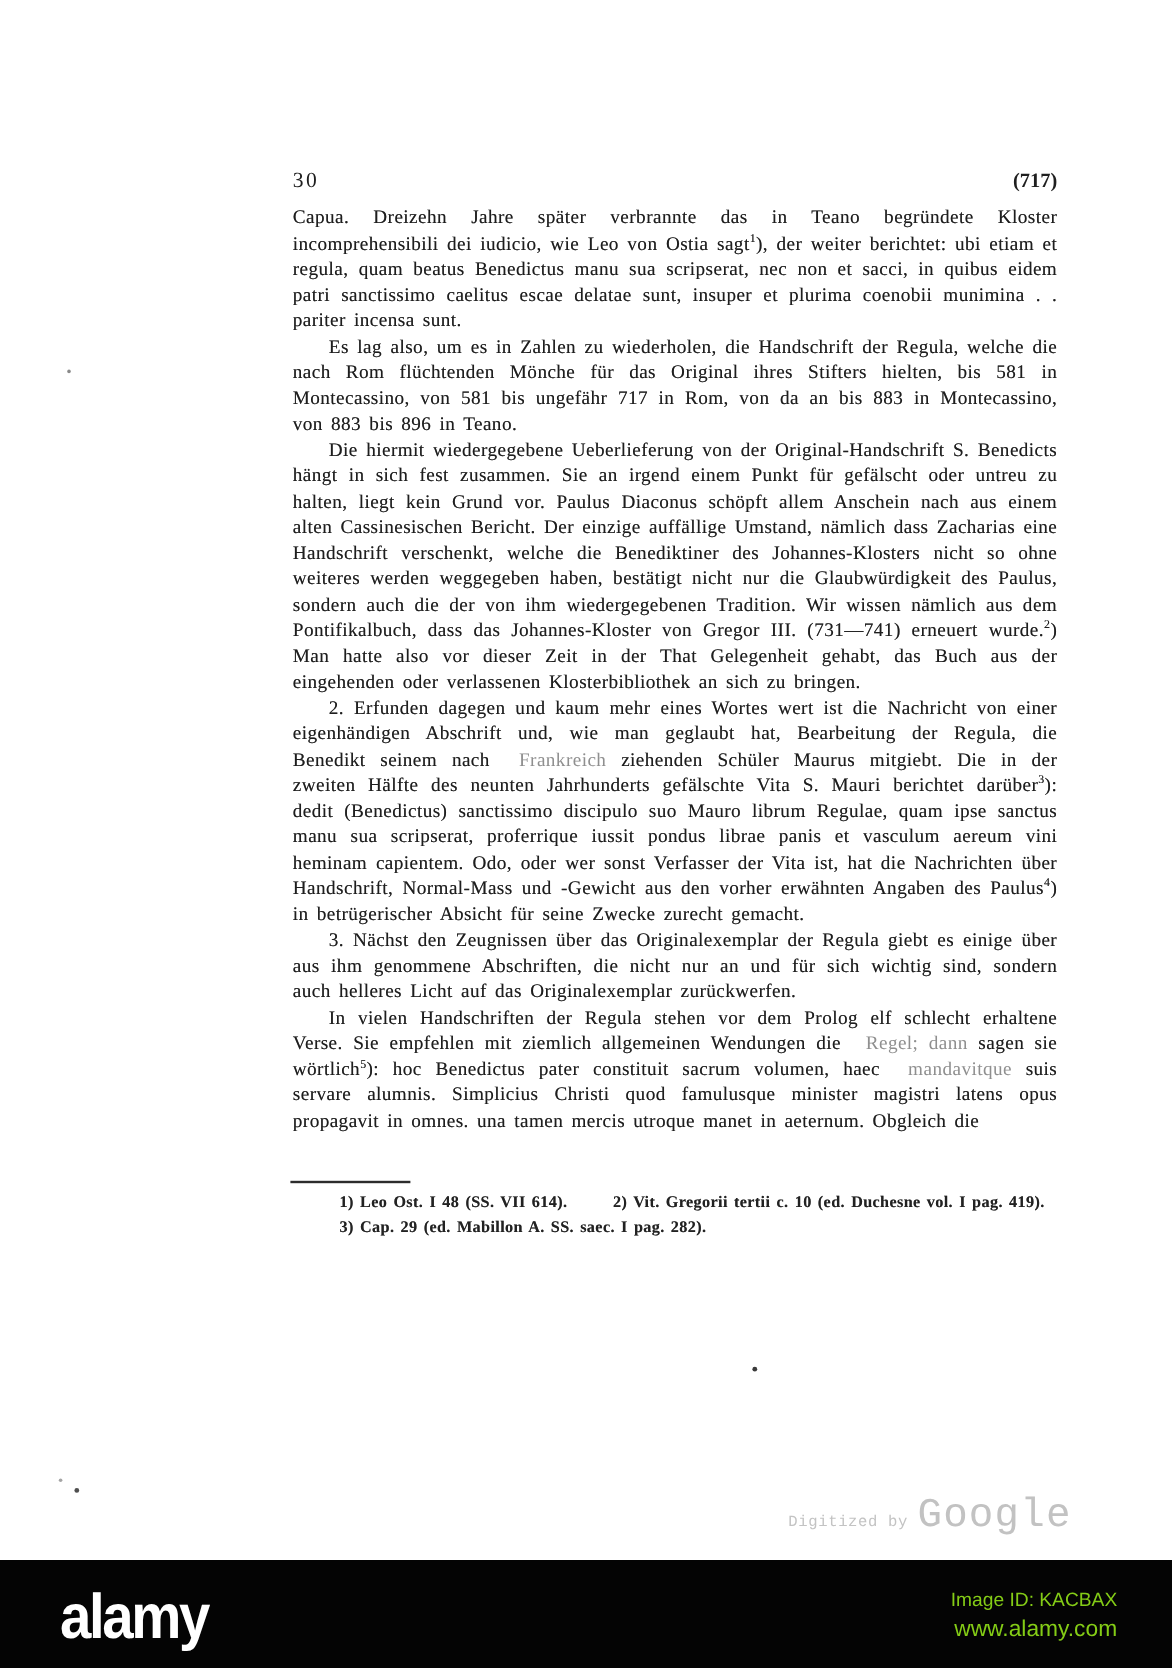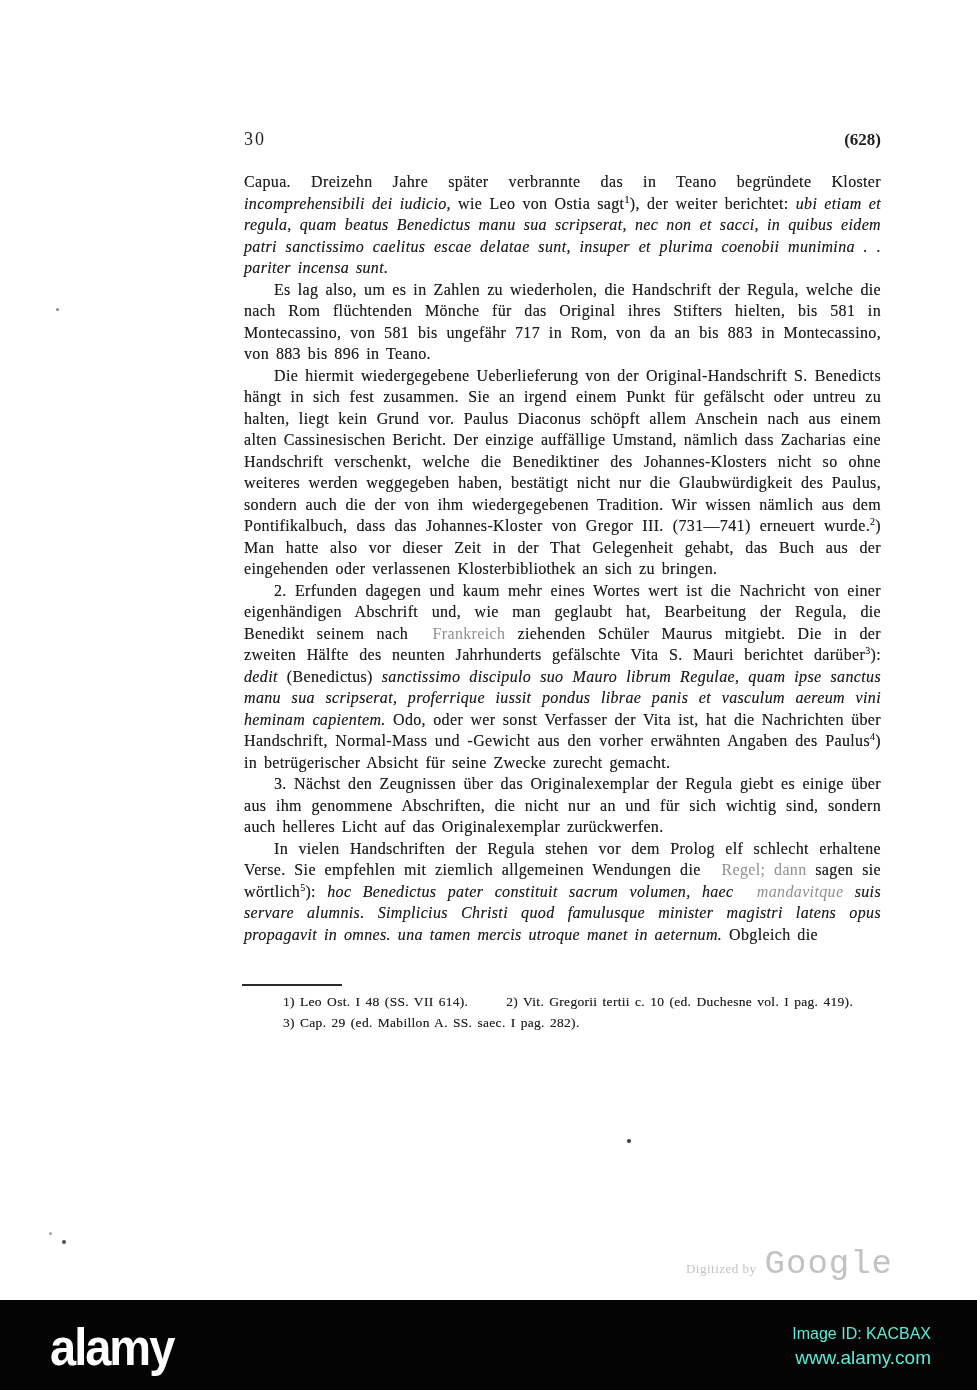--- a/index.html
+++ b/index.html
@@ -8,72 +8,73 @@
     width: 977px;
     height: 1390px;
     background: #ffffff;
     overflow: hidden;
     font-family: "Liberation Serif", serif;
   }
 
   
   .page-header {
     position: absolute;
-    left: 244px; top: 129px; width: 637px;
+    left: 244px; top: 140px; width: 637px;
     display: flex; justify-content: space-between; align-items: baseline;
     color: #1f1f1f;
   }
   .pageno { font-size: 18px; letter-spacing: 2px; }
   .folio  { font-size: 17px; font-weight: bold; }
 
   
   .body-text {
     position: absolute;
     left: 244px; top: 171px; width: 637px;
     font-size: 16px; line-height: 21.5px;
     color: #1e1e1e;
     text-align: justify;
     letter-spacing: 0.35px;
     word-spacing: 2.5px;
     text-shadow: 0 0 0.5px rgba(20,20,20,0.55);
   }
   .body-text p.para { margin: 0; }
   .body-text p.para.indent { text-indent: 30px; }
-  .body-text .it { font-style: italic; }
+  .body-text .it { }
   .body-text .faded { color: #8f8f8f; text-shadow: none; margin-left: 12px; }
   .body-text sup { font-size: 0.62em; vertical-align: super; line-height: 0; }
 
   
   .footnote-rule {
     position: absolute;
     left: 242px; top: 984px;
     width: 100px; height: 2px;
     background: #2c2c2c;
   }
   .footnotes {
     position: absolute;
     left: 283px; top: 991px; width: 600px;
     font-size: 13.5px; line-height: 21px;
     color: #222222;
     letter-spacing: 0.3px;
     word-spacing: 1.5px;
     text-shadow: 0 0 0.5px rgba(20,20,20,0.5);
+    font-weight: bold;
   }
   .fn-line { white-space: nowrap; }
   .fn-entry + .fn-entry { margin-left: 38px; }
 
   
   .google-mark {
     position: absolute;
     top: 1247px; right: 84px;
     display: flex; align-items: baseline;
     user-select: none;
   }
   .digitized-by {
-    font-family: Liberation Serif, serif;
+    font-family: Liberation Mono, monospace;
     font-size: 13px; color: #c3c3c3;
     margin-right: 8px; letter-spacing: 0.5px;
   }
   .google-word {
     font-family: Liberation Mono, monospace;
     font-size: 34px; color: #c2c2c2;
     letter-spacing: 1px; line-height: 1;
   }
 
   
@@ -95,32 +96,32 @@
     font-family: "Liberation Sans", sans-serif;
   }
   .alamy-logo {
     color: #ffffff;
     font-weight: 700;
     font-size: 47px;
     letter-spacing: -2px;
     transform: scaleY(1.12);
     line-height: 1;
   }
-  .footer-meta { text-align: right; color: #5eead4; }
+  .footer-meta { text-align: right; color: #84cc16; }
   .image-id { font-size: 16px; line-height: 23px; font-weight: 400; }
   .site-url { font-size: 19px; line-height: 25px; font-weight: 400; }
 </style>
 </head>
 <body>
 
 <div id="stage">
 
   <div class="page-header">
     <span class="pageno">30</span>
-    <span class="folio">(628)</span>
+    <span class="folio">(717)</span>
   </div>
 
   <div class="body-text">
       <p class="para"><span>Capua.  Dreizehn Jahre später verbrannte das in Teano begründete Kloster </span><span class="it">incomprehensibili dei iudicio,</span><span> wie Leo von Ostia sagt</span><sup>1</sup><span>), der weiter berichtet: </span><span class="it">ubi etiam et regula, quam beatus Benedictus manu sua scripserat, nec non et sacci, in quibus eidem patri sanctissimo caelitus escae delatae sunt, insuper et plurima coenobii munimina . . pariter incensa sunt.</span></p>
       <p class="para indent"><span>Es lag also, um es in Zahlen zu wiederholen, die Handschrift der Regula, welche die nach Rom flüchtenden Mönche für das Original ihres Stifters hielten, bis 581 in Montecassino, von 581 bis ungefähr 717 in Rom, von da an bis 883 in Montecassino, von 883 bis 896 in Teano.</span></p>
       <p class="para indent"><span>Die hiermit wiedergegebene Ueberlieferung von der Original-Handschrift S. Benedicts hängt in sich fest zusammen.  Sie an irgend einem Punkt für gefälscht oder untreu zu halten, liegt kein Grund vor.  Paulus Diaconus schöpft allem Anschein nach aus einem alten Cassinesischen Bericht.  Der einzige auffällige Umstand, nämlich dass Zacharias eine Handschrift verschenkt, welche die Benediktiner des Johannes-Klosters nicht so ohne weiteres werden weggegeben haben, bestätigt nicht nur die Glaubwürdigkeit des Paulus, sondern auch die der von ihm wiedergegebenen Tradition.  Wir wissen nämlich aus dem Pontifikalbuch, dass das Johannes-Kloster von Gregor III. (731—741) erneuert wurde.</span><sup>2</sup><span>)  Man hatte also vor dieser Zeit in der That Gelegenheit gehabt, das Buch aus der eingehenden oder verlassenen Klosterbibliothek an sich zu bringen.</span></p>
       <p class="para indent"><span>2. Erfunden dagegen und kaum mehr eines Wortes wert ist die Nachricht von einer eigenhändigen Abschrift und, wie man geglaubt hat, Bearbeitung der Regula, die Benedikt seinem nach </span><span class="faded">Frankreich</span><span> ziehenden Schüler Maurus mitgiebt.  Die in der zweiten Hälfte des neunten Jahrhunderts gefälschte Vita S. Mauri berichtet darüber</span><sup>3</sup><span>): </span><span class="it">dedit</span><span> (Benedictus) </span><span class="it">sanctissimo discipulo suo Mauro librum Regulae, quam ipse sanctus manu sua scripserat, proferrique iussit pondus librae panis et vasculum aereum vini heminam capientem.</span><span>  Odo, oder wer sonst Verfasser der Vita ist, hat die Nachrichten über Handschrift, Normal-Mass und -Gewicht aus den vorher erwähnten Angaben des Paulus</span><sup>4</sup><span>) in betrügerischer Absicht für seine Zwecke zurecht gemacht.</span></p>
       <p class="para indent"><span>3. Nächst den Zeugnissen über das Originalexemplar der Regula giebt es einige über aus ihm genommene Abschriften, die nicht nur an und für sich wichtig sind, sondern auch helleres Licht auf das Originalexemplar zurückwerfen.</span></p>
       <p class="para indent"><span>In vielen Handschriften der Regula stehen vor dem Prolog elf schlecht erhaltene Verse.  Sie empfehlen mit ziemlich allgemeinen Wendungen die </span><span class="faded">Regel; dann</span><span> sagen sie wörtlich</span><sup>5</sup><span>): </span><span class="it">hoc Benedictus pater constituit sacrum volumen, haec </span><span class="it faded">mandavitque</span><span class="it"> suis servare alumnis.  Simplicius Christi quod famulusque minister magistri latens opus propagavit in omnes.  una tamen mercis utroque manet in aeternum.</span><span>  Obgleich die</span></p>
     </div>

